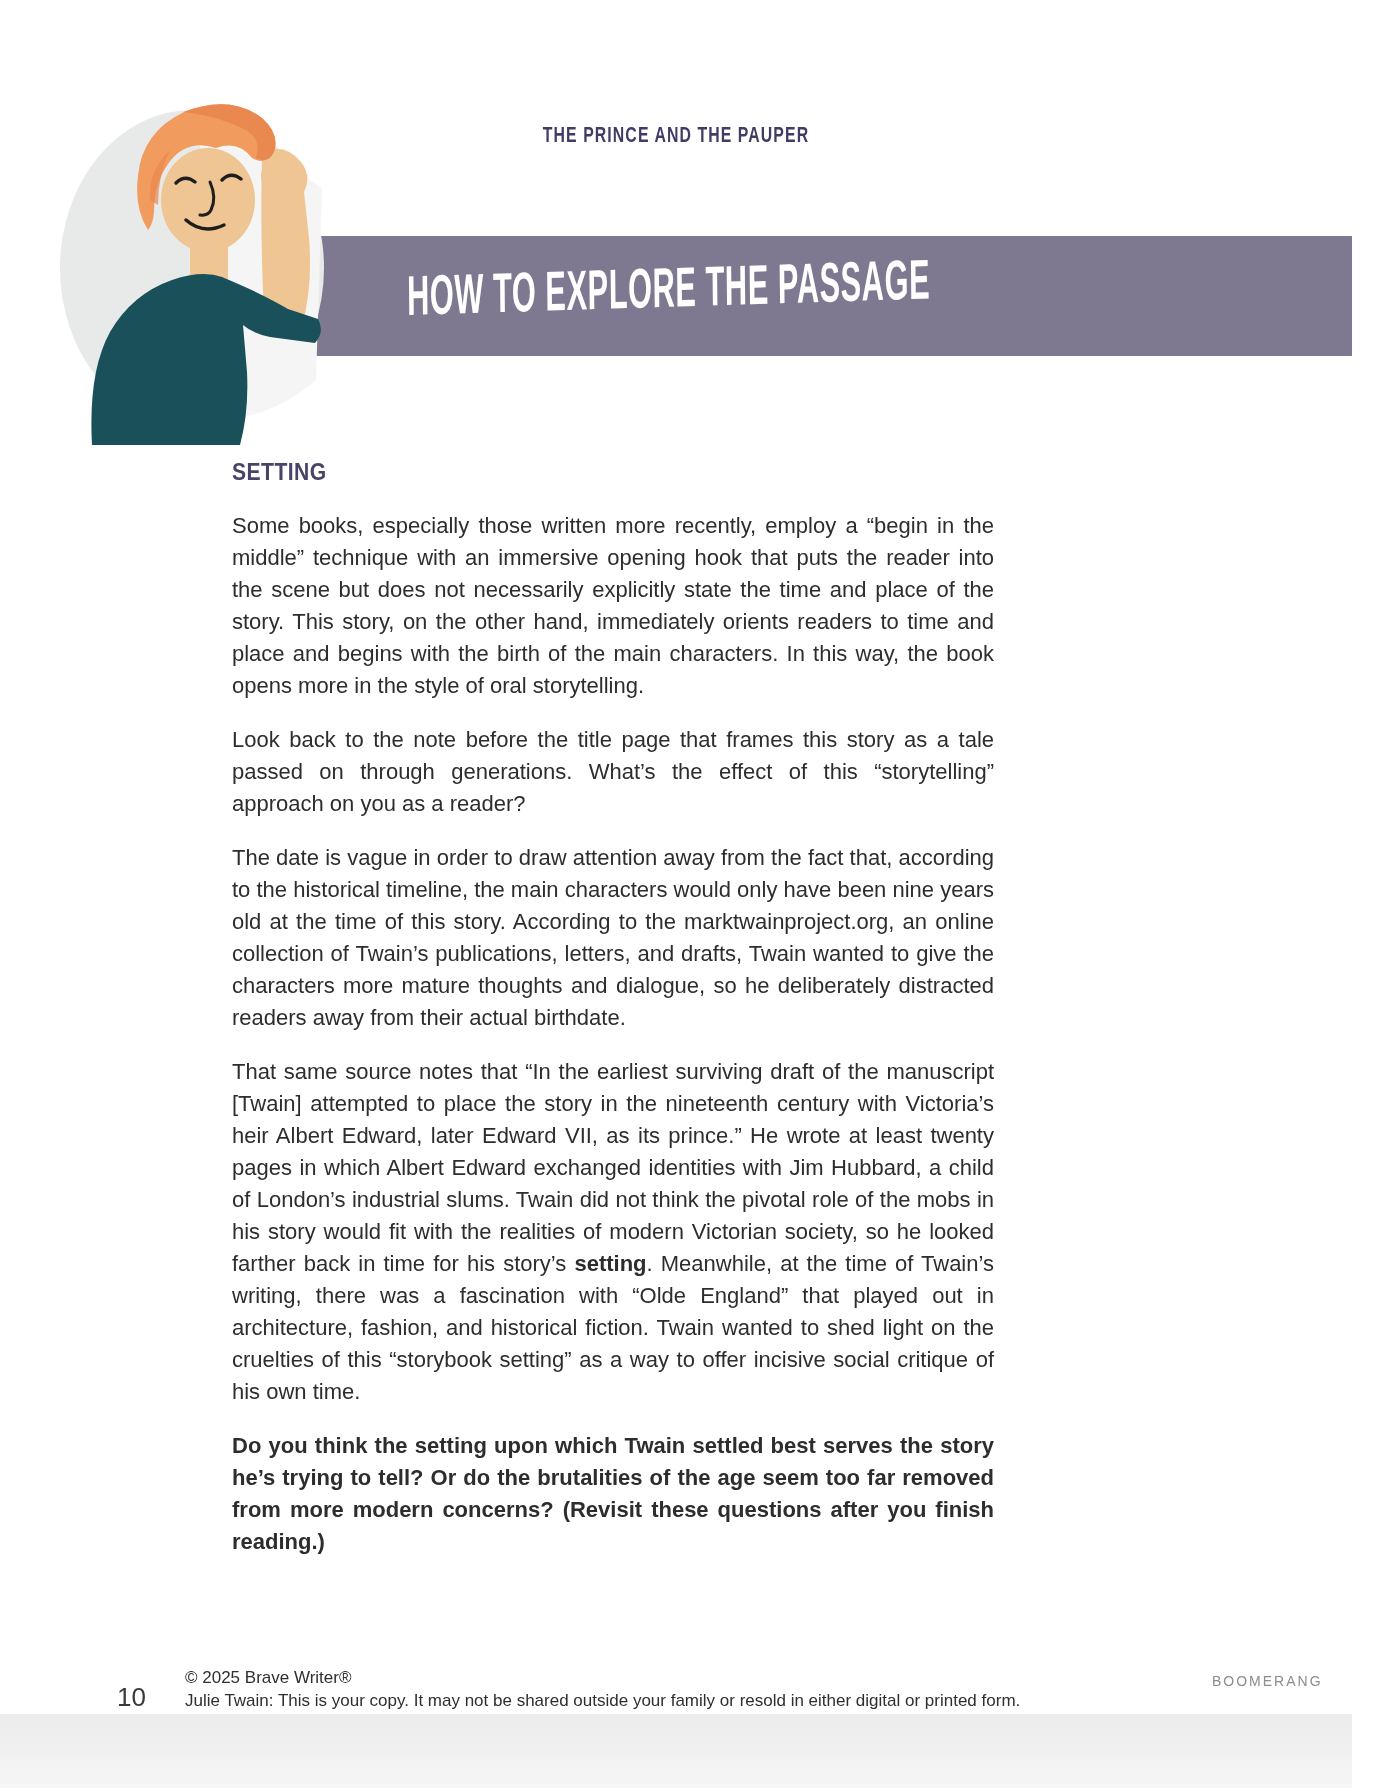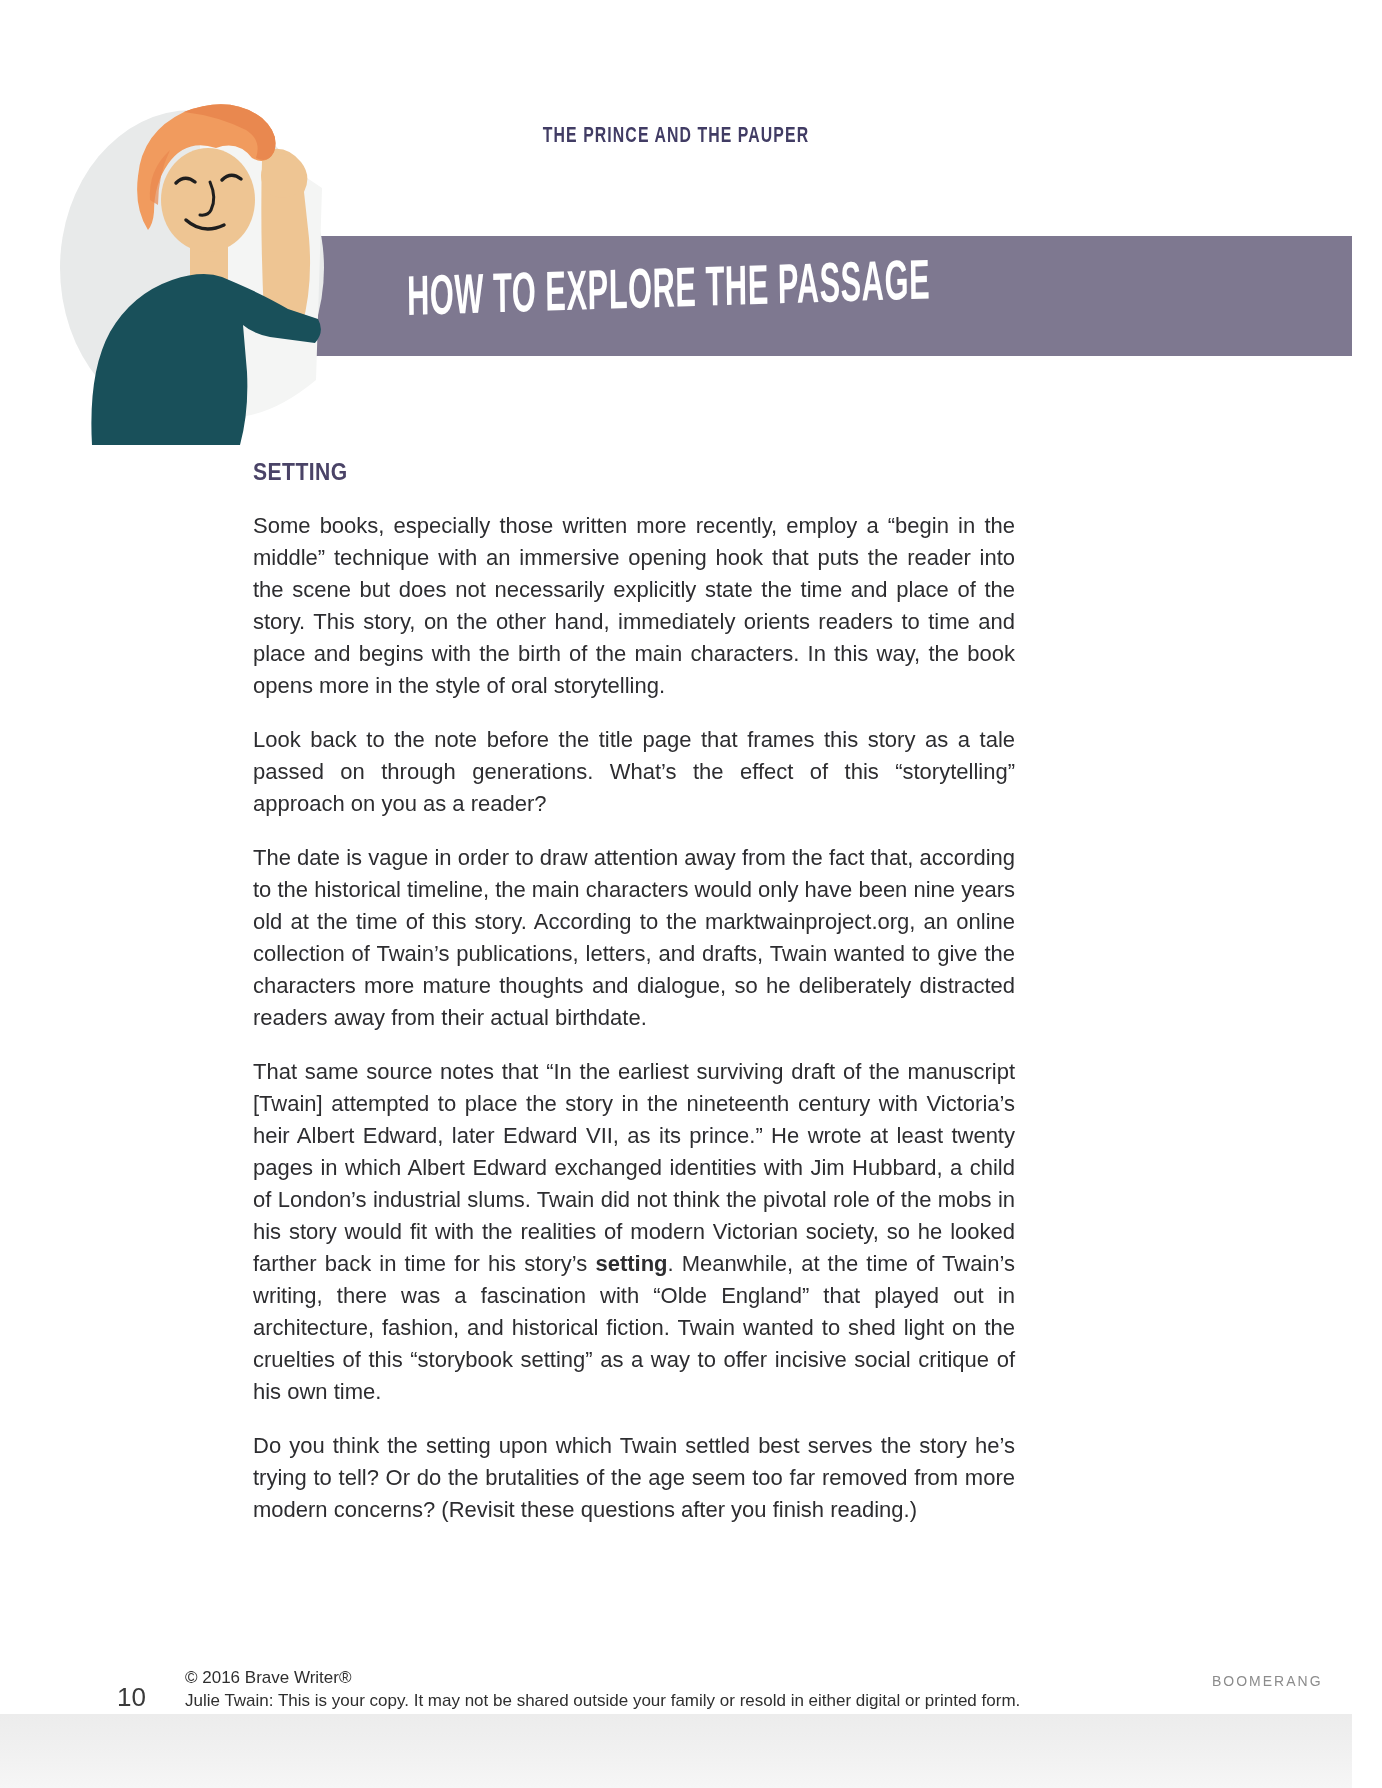--- a/index.html
+++ b/index.html
@@ -19,31 +19,31 @@
   .banner-title{
     position:absolute;left:105px;top:0;height:120px;line-height:120px;
     color:#ffffff;font-size:56px;font-weight:700;letter-spacing:1px;
     white-space:nowrap;transform:scaleX(0.55) rotate(-1deg);
     transform-origin:left center;
   }
   .illustration{
     position:absolute;left:50px;top:80px;width:285px;height:365px;z-index:3;
   }
   .content{
-    position:absolute;left:253px;top:458px;width:762px;z-index:1;
+    position:absolute;left:232px;top:458px;width:762px;z-index:1;
     color:#2d2d30;
   }
   .section-heading{
     margin:0 0 24px 0;font-size:24px;font-weight:700;letter-spacing:0.5px;
     color:#4a4367;transform:scaleX(0.88);transform-origin:left center;
   }
   .content p{
     margin:0 0 22px 0;font-size:22px;line-height:32px;text-align:justify;
   }
-  .content p:last-child{margin-bottom:16px;}
+  .content p:last-child{margin-bottom:16px;font-weight:bold;}
   .bold{font-weight:700;}
   .footer{position:absolute;left:0;right:0;top:0;height:100%;z-index:1;pointer-events:none;margin-left:31px;}
   .page-number{
     position:absolute;left:86px;top:1682px;font-size:26px;color:#3a3a3a;
   }
   .copyright{
     position:absolute;left:154px;top:1666px;font-size:17px;line-height:23px;color:#2f2f2f;
   }
   .brand{
     position:absolute;left:1181px;top:1672px;font-size:14px;letter-spacing:2px;
@@ -90,19 +90,19 @@
     <p>Some books, especially those written more recently, employ a “begin in the middle” technique with an immersive opening hook that puts the reader into the scene but does not necessarily explicitly state the time and place of the story. This story, on the other hand, immediately orients readers to time and place and begins with the birth of the main characters. In this way, the book opens more in the style of oral storytelling.</p>
     <p>Look back to the note before the title page that frames this story as a tale passed on through generations. What’s the effect of this “storytelling” approach on you as a reader?</p>
     <p>The date is vague in order to draw attention away from the fact that, according to the historical timeline, the main characters would only have been nine years old at the time of this story. According to the marktwainproject.org, an online collection of Twain’s publications, letters, and drafts, Twain wanted to give the characters more mature thoughts and dialogue, so he deliberately distracted readers away from their actual birthdate.</p>
     <p><span>That same source notes that “In the earliest surviving draft of the manuscript [Twain] attempted to place the story in the nineteenth century with Victoria’s heir Albert Edward, later Edward VII, as its prince.” He wrote at least twenty pages in which Albert Edward exchanged identities with Jim Hubbard, a child of London’s industrial slums. Twain did not think the pivotal role of the mobs in his story would fit with the realities of modern Victorian society, so he looked farther back in time for his story’s </span><span class="bold">setting</span><span>. Meanwhile, at the time of Twain’s writing, there was a fascination with “Olde England” that played out in architecture, fashion, and historical fiction. Twain wanted to shed light on the cruelties of this “storybook setting” as a way to offer incisive social critique of his own time.</span></p>
     <p>Do you think the setting upon which Twain settled best serves the story he’s trying to tell? Or do the brutalities of the age seem too far removed from more modern concerns? (Revisit these questions after you finish reading.)</p>
   </div>
 
   <div class="footer">
     <div class="page-number">10</div>
     <div class="copyright">
-      <div>© 2016 Brave Writer®</div>
+      <div>© 2025 Brave Writer®</div>
       <div>Julie Twain: This is your copy. It may not be shared outside your family or resold in either digital or printed form.</div>
     </div>
     <div class="brand">BOOMERANG</div>
   </div>
 
 </div>
 
 </body></html>

